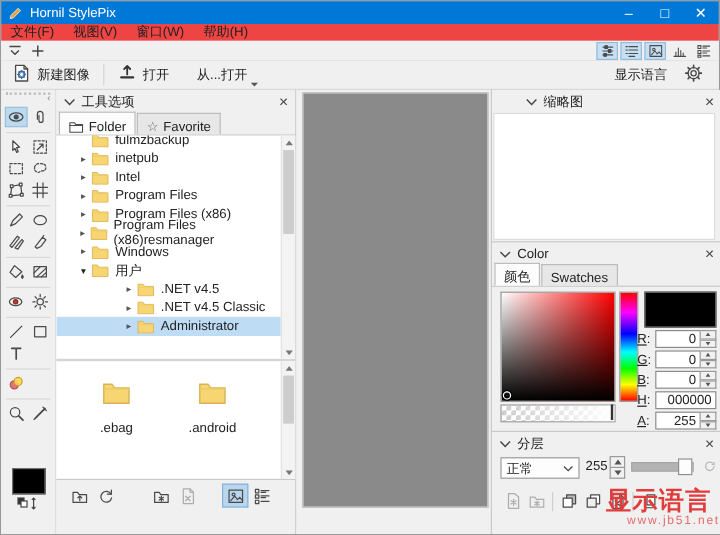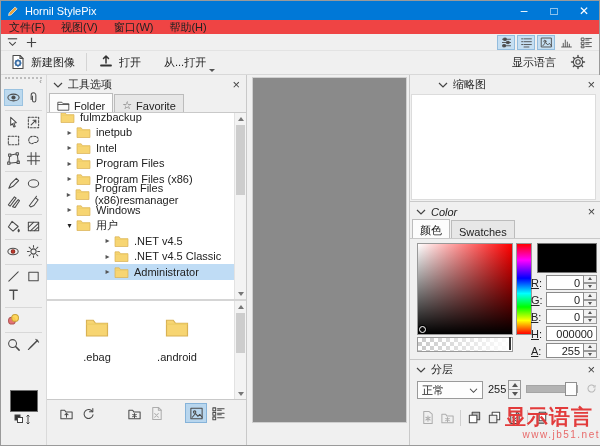--- a/index.html
+++ b/index.html
@@ -413,21 +413,21 @@
         </div>
         <div class="tab">
           <span class="ticon">
             <span style="font-size:11px;color:#666;">☆</span>
           </span>
           <span>Favorite</span>
         </div>
       </div>
     <div class="tree">
       <div class="tree-rows">
-          <div class="tree-row" style="">
+          <div class="tree-row" style="padding-left: 16px;">
             <span class="tr-arrow"></span>
             <span class="tr-folder">
               <svg width="15" height="12" viewBox="0 0 16 13">
                 <path d="M1 2 h4.5 l1.5 2 H15 v8.5 H1 Z" fill="#f7d572" stroke="#d9b254" stroke-width="0.8"></path>
                 <path d="M1 4.6 H15" stroke="#eccc64" stroke-width="0.8"></path>
               </svg>
             </span>
             <span>fulmzbackup</span>
           </div>
           <div class="tree-row" style="padding-left: 16px;">
@@ -629,21 +629,21 @@
           <svg width="10" height="8" viewBox="0 0 10 8" fill="none" stroke="#444" stroke-width="1.2">
             <path d="M1 2 L5 6 L9 2"></path>
           </svg>
         </span>
       <span class="ttl">缩略图</span>
       <span class="panel-close">×</span>
     </div>
     <div class="thumb-content"></div>
 
     <div class="color-panel-header">
-      <div class="panel-header" style="border-top:1px solid #c9c9c9;font-style:italic;">
+      <div class="panel-header" style="border-top:1px solid #c9c9c9;">
         <span class="chev">
             <svg width="10" height="8" viewBox="0 0 10 8" fill="none" stroke="#444" stroke-width="1.2">
               <path d="M1 2 L5 6 L9 2"></path>
             </svg>
           </span>
         <span class="ttl">Color</span>
         <span class="panel-close">×</span>
       </div>
     </div>
     <div class="color-tabs">

